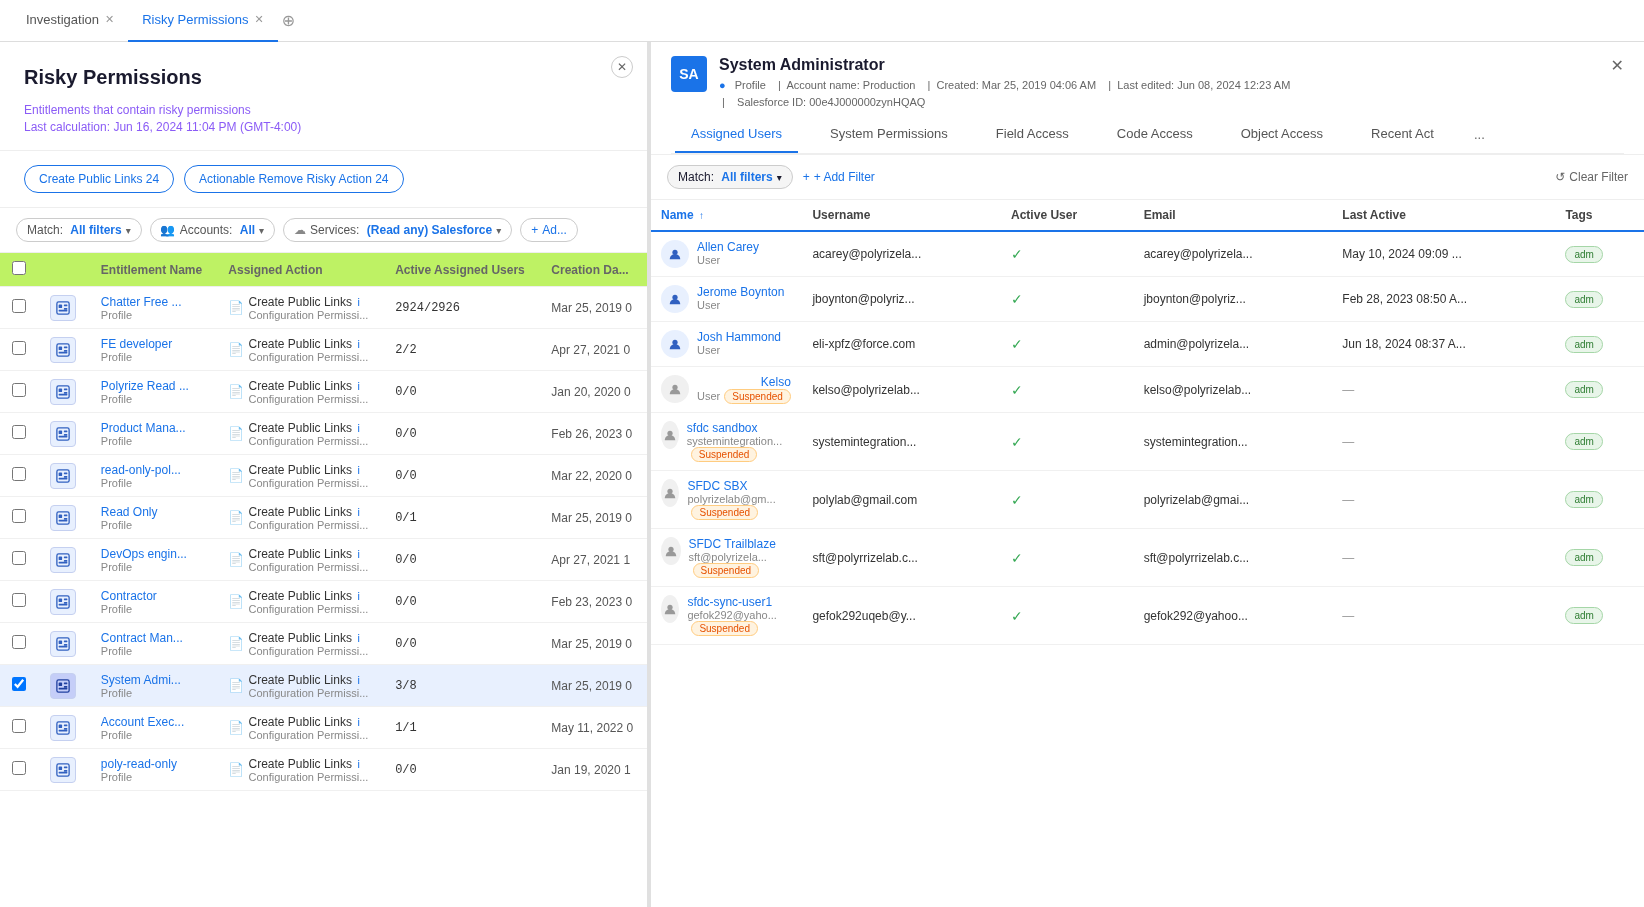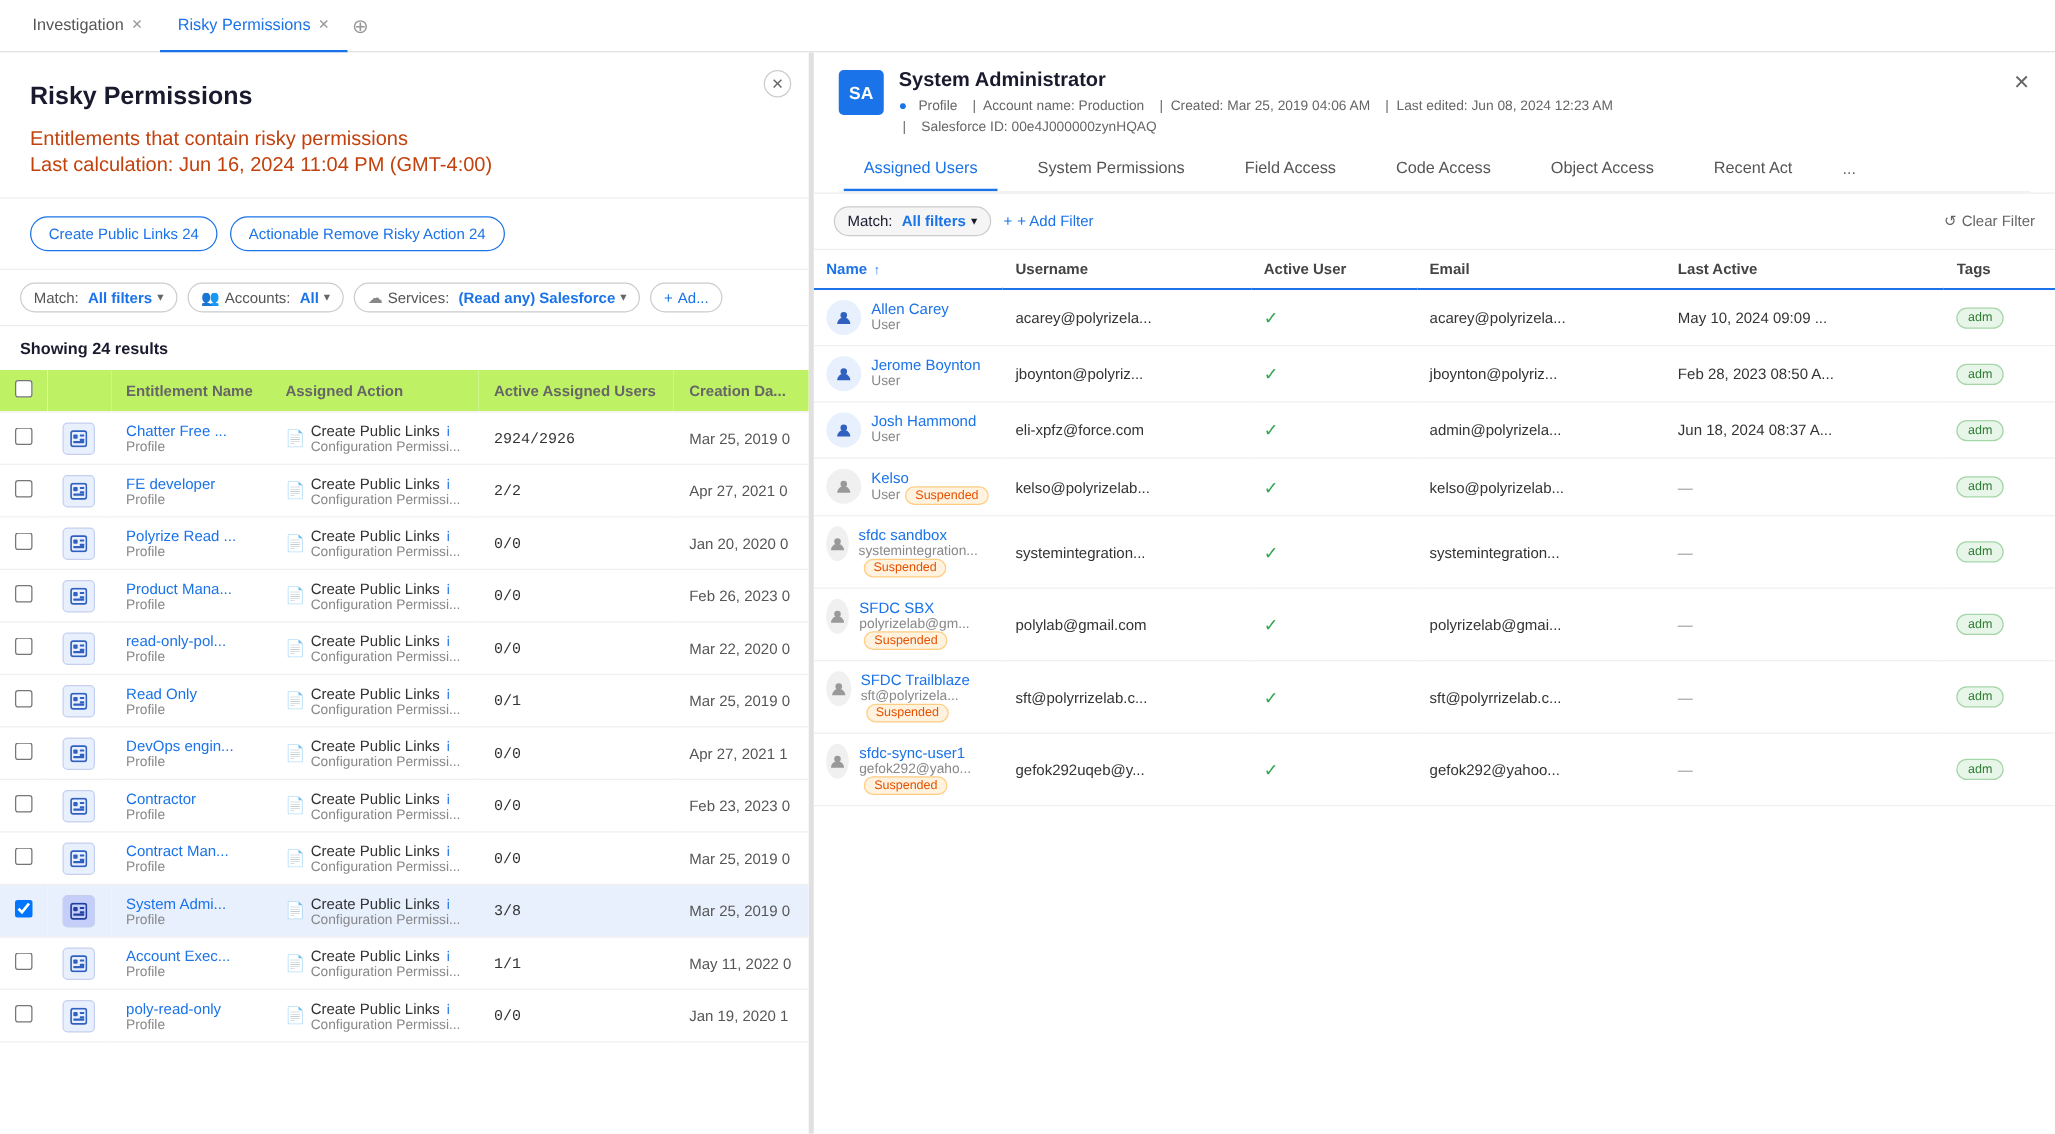--- a/index.html
+++ b/index.html
@@ -37,21 +37,21 @@
       border-bottom: 1px solid #eee;
     }
     .panel-close-btn {
       position: absolute; top: 14px; right: 14px;
       width: 22px; height: 22px; border-radius: 50%;
       border: 1px solid #ccc; background: #fff; cursor: pointer;
       display: flex; align-items: center; justify-content: center;
       font-size: 12px; color: #666;
     }
     .panel-title { font-size: 20px; font-weight: 600; color: #1a1a2e; margin-bottom: 8px; }
-    .panel-subtitle { font-size: 16px; color: #c2410c; margin-top: 14px; }
+    .panel-subtitle { font-size: 12px; color: #8b5cf6; margin-top: 14px; }
 
     
     .action-buttons { display: flex; gap: 10px; padding: 14px 24px; border-bottom: 1px solid #eee; }
     .action-btn {
       padding: 6px 14px; border-radius: 20px; border: 1px solid #1a73e8;
       background: #fff; color: #1a73e8; font-size: 12px; cursor: pointer;
     }
 
     
     .filters-row {
@@ -244,21 +244,20 @@
         <span style="color:#555;">Services:&nbsp;</span>
         <span class="label-bold">(Read any) Salesforce</span>
         <span class="chevron">▾</span>
       </div>
       <div class="add-filter-chip">
         <span>+</span>
         <span>Ad...</span>
       </div>
     </div>
 
-    <div class="results-info">Showing 24 results</div>
 
     <div class="table-container">
       <table>
         <thead>
           <tr>
             <th><input type="checkbox" class="checkbox" style=""></th>
             <th></th>
             <th>Entitlement Name</th>
             <th>Assigned Action</th>
             <th>Active Assigned Users</th>
@@ -790,112 +789,112 @@
       </div>
     </td>
     <td><span class="truncate">eli-xpfz@force.com</span></td>
     <td><span class="check-icon">✓</span></td>
     <td><span class="truncate">admin@polyrizela...</span></td>
     <td><span>Jun 18, 2024 08:37 A...</span></td>
     <td><span class="adm-badge">adm</span></td>
   </tr>
             <tr>
     <td>
+      <div style="display:flex;align-items:flex-start;gap:8px;text-align:right;">
+        <div class="user-icon-cell" style="background:#f0f0f0;color:#999;">
+          <svg width="14" height="14" viewBox="0 0 16 16" fill="currentColor">
+                      <circle cx="8" cy="6" r="3"></circle>
+                      <path d="M2 14c0-3.3 2.7-6 6-6s6 2.7 6 6H2z"></path>
+                    </svg>
+        </div>
+        <div>
+          <div class="user-name">Kelso</div>
+          <div class="user-type">User<span class="suspended-badge">Suspended</span></div>
+        </div>
+      </div>
+    </td>
+    <td><span class="truncate">kelso@polyrizelab...</span></td>
+    <td><span class="check-icon">✓</span></td>
+    <td><span class="truncate">kelso@polyrizelab...</span></td>
+    <td><span class="dash-text">—</span></td>
+    <td><span class="adm-badge">adm</span></td>
+  </tr>
+            <tr>
+    <td>
       <div style="display:flex;align-items:flex-start;gap:8px;">
         <div class="user-icon-cell" style="background:#f0f0f0;color:#999;">
           <svg width="14" height="14" viewBox="0 0 16 16" fill="currentColor">
                       <circle cx="8" cy="6" r="3"></circle>
                       <path d="M2 14c0-3.3 2.7-6 6-6s6 2.7 6 6H2z"></path>
                     </svg>
         </div>
         <div>
-          <div class="user-name">Kelso</div>
-          <div class="user-type">User<span class="suspended-badge">Suspended</span></div>
-        </div>
-      </div>
-    </td>
-    <td><span class="truncate">kelso@polyrizelab...</span></td>
+          <div class="user-name">sfdc sandbox</div>
+          <div class="user-type">systemintegration...<span class="suspended-badge">Suspended</span></div>
+        </div>
+      </div>
+    </td>
+    <td><span class="truncate">systemintegration...</span></td>
     <td><span class="check-icon">✓</span></td>
-    <td><span class="truncate">kelso@polyrizelab...</span></td>
+    <td><span class="truncate">systemintegration...</span></td>
     <td><span class="dash-text">—</span></td>
     <td><span class="adm-badge">adm</span></td>
   </tr>
             <tr>
     <td>
       <div style="display:flex;align-items:flex-start;gap:8px;">
         <div class="user-icon-cell" style="background:#f0f0f0;color:#999;">
           <svg width="14" height="14" viewBox="0 0 16 16" fill="currentColor">
                       <circle cx="8" cy="6" r="3"></circle>
                       <path d="M2 14c0-3.3 2.7-6 6-6s6 2.7 6 6H2z"></path>
                     </svg>
         </div>
         <div>
-          <div class="user-name">sfdc sandbox</div>
-          <div class="user-type">systemintegration...<span class="suspended-badge">Suspended</span></div>
-        </div>
-      </div>
-    </td>
-    <td><span class="truncate">systemintegration...</span></td>
+          <div class="user-name">SFDC SBX</div>
+          <div class="user-type">polyrizelab@gm...<span class="suspended-badge">Suspended</span></div>
+        </div>
+      </div>
+    </td>
+    <td><span class="truncate">polylab@gmail.com</span></td>
     <td><span class="check-icon">✓</span></td>
-    <td><span class="truncate">systemintegration...</span></td>
+    <td><span class="truncate">polyrizelab@gmai...</span></td>
     <td><span class="dash-text">—</span></td>
     <td><span class="adm-badge">adm</span></td>
   </tr>
             <tr>
     <td>
       <div style="display:flex;align-items:flex-start;gap:8px;">
         <div class="user-icon-cell" style="background:#f0f0f0;color:#999;">
           <svg width="14" height="14" viewBox="0 0 16 16" fill="currentColor">
                       <circle cx="8" cy="6" r="3"></circle>
                       <path d="M2 14c0-3.3 2.7-6 6-6s6 2.7 6 6H2z"></path>
                     </svg>
         </div>
         <div>
-          <div class="user-name">SFDC SBX</div>
-          <div class="user-type">polyrizelab@gm...<span class="suspended-badge">Suspended</span></div>
-        </div>
-      </div>
-    </td>
-    <td><span class="truncate">polylab@gmail.com</span></td>
+          <div class="user-name">SFDC Trailblaze</div>
+          <div class="user-type">sft@polyrizela...<span class="suspended-badge">Suspended</span></div>
+        </div>
+      </div>
+    </td>
+    <td><span class="truncate">sft@polyrrizelab.c...</span></td>
     <td><span class="check-icon">✓</span></td>
-    <td><span class="truncate">polyrizelab@gmai...</span></td>
+    <td><span class="truncate">sft@polyrrizelab.c...</span></td>
     <td><span class="dash-text">—</span></td>
     <td><span class="adm-badge">adm</span></td>
   </tr>
             <tr>
     <td>
       <div style="display:flex;align-items:flex-start;gap:8px;">
         <div class="user-icon-cell" style="background:#f0f0f0;color:#999;">
           <svg width="14" height="14" viewBox="0 0 16 16" fill="currentColor">
                       <circle cx="8" cy="6" r="3"></circle>
                       <path d="M2 14c0-3.3 2.7-6 6-6s6 2.7 6 6H2z"></path>
                     </svg>
         </div>
         <div>
-          <div class="user-name">SFDC Trailblaze</div>
-          <div class="user-type">sft@polyrizela...<span class="suspended-badge">Suspended</span></div>
-        </div>
-      </div>
-    </td>
-    <td><span class="truncate">sft@polyrrizelab.c...</span></td>
-    <td><span class="check-icon">✓</span></td>
-    <td><span class="truncate">sft@polyrrizelab.c...</span></td>
-    <td><span class="dash-text">—</span></td>
-    <td><span class="adm-badge">adm</span></td>
-  </tr>
-            <tr>
-    <td>
-      <div style="display:flex;align-items:flex-start;gap:8px;">
-        <div class="user-icon-cell" style="background:#f0f0f0;color:#999;">
-          <svg width="14" height="14" viewBox="0 0 16 16" fill="currentColor">
-                      <circle cx="8" cy="6" r="3"></circle>
-                      <path d="M2 14c0-3.3 2.7-6 6-6s6 2.7 6 6H2z"></path>
-                    </svg>
-        </div>
-        <div>
           <div class="user-name">sfdc-sync-user1</div>
           <div class="user-type">gefok292@yaho...<span class="suspended-badge">Suspended</span></div>
         </div>
       </div>
     </td>
     <td><span class="truncate">gefok292uqeb@y...</span></td>
     <td><span class="check-icon">✓</span></td>
     <td><span class="truncate">gefok292@yahoo...</span></td>
     <td><span class="dash-text">—</span></td>
     <td><span class="adm-badge">adm</span></td>

